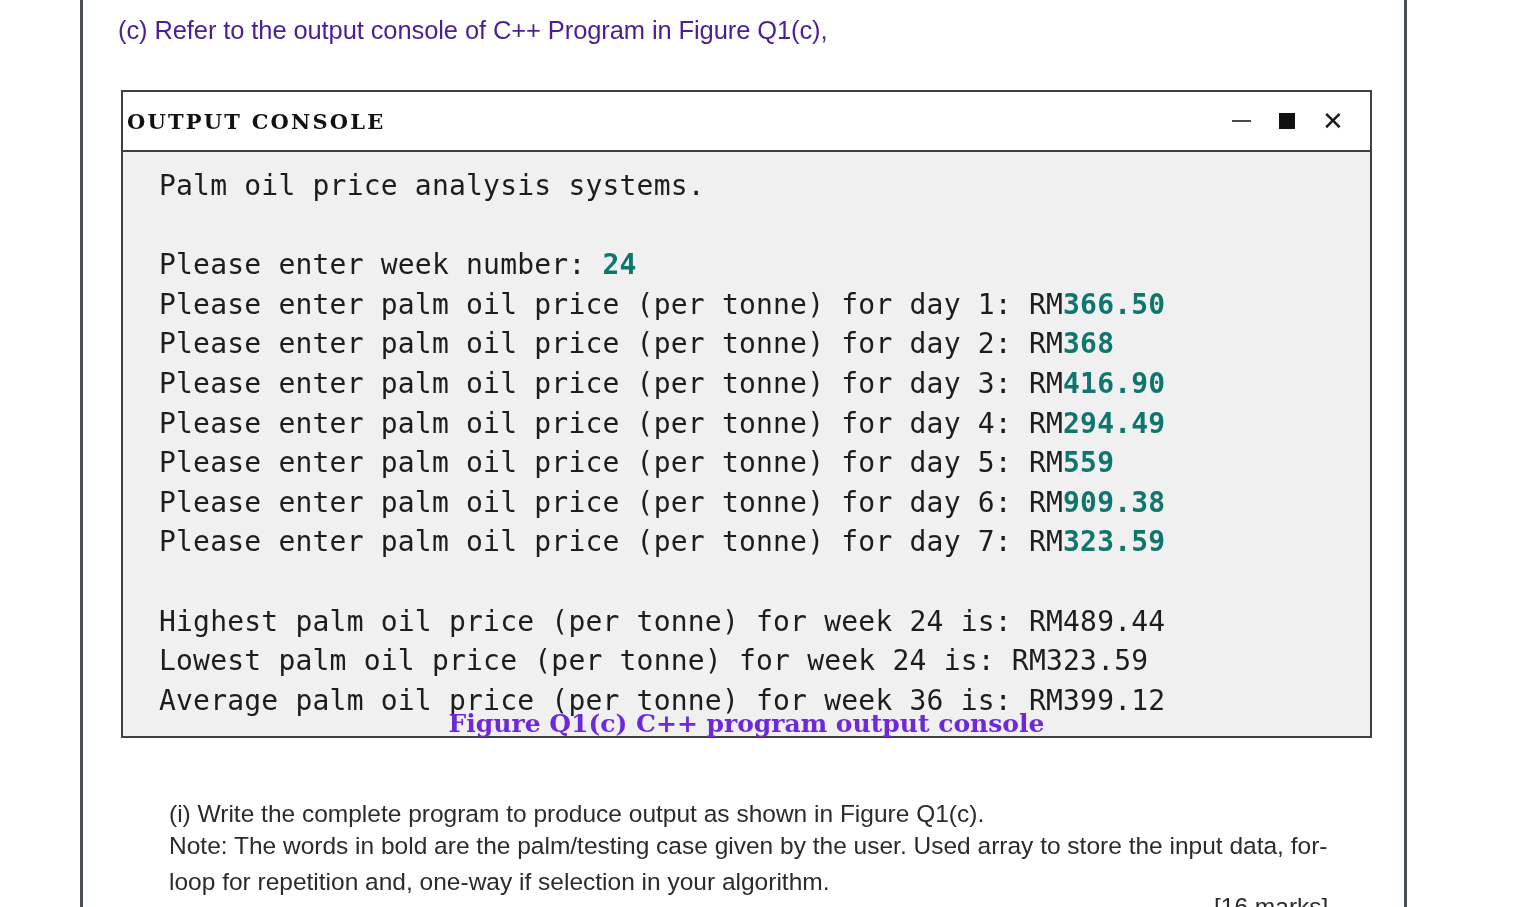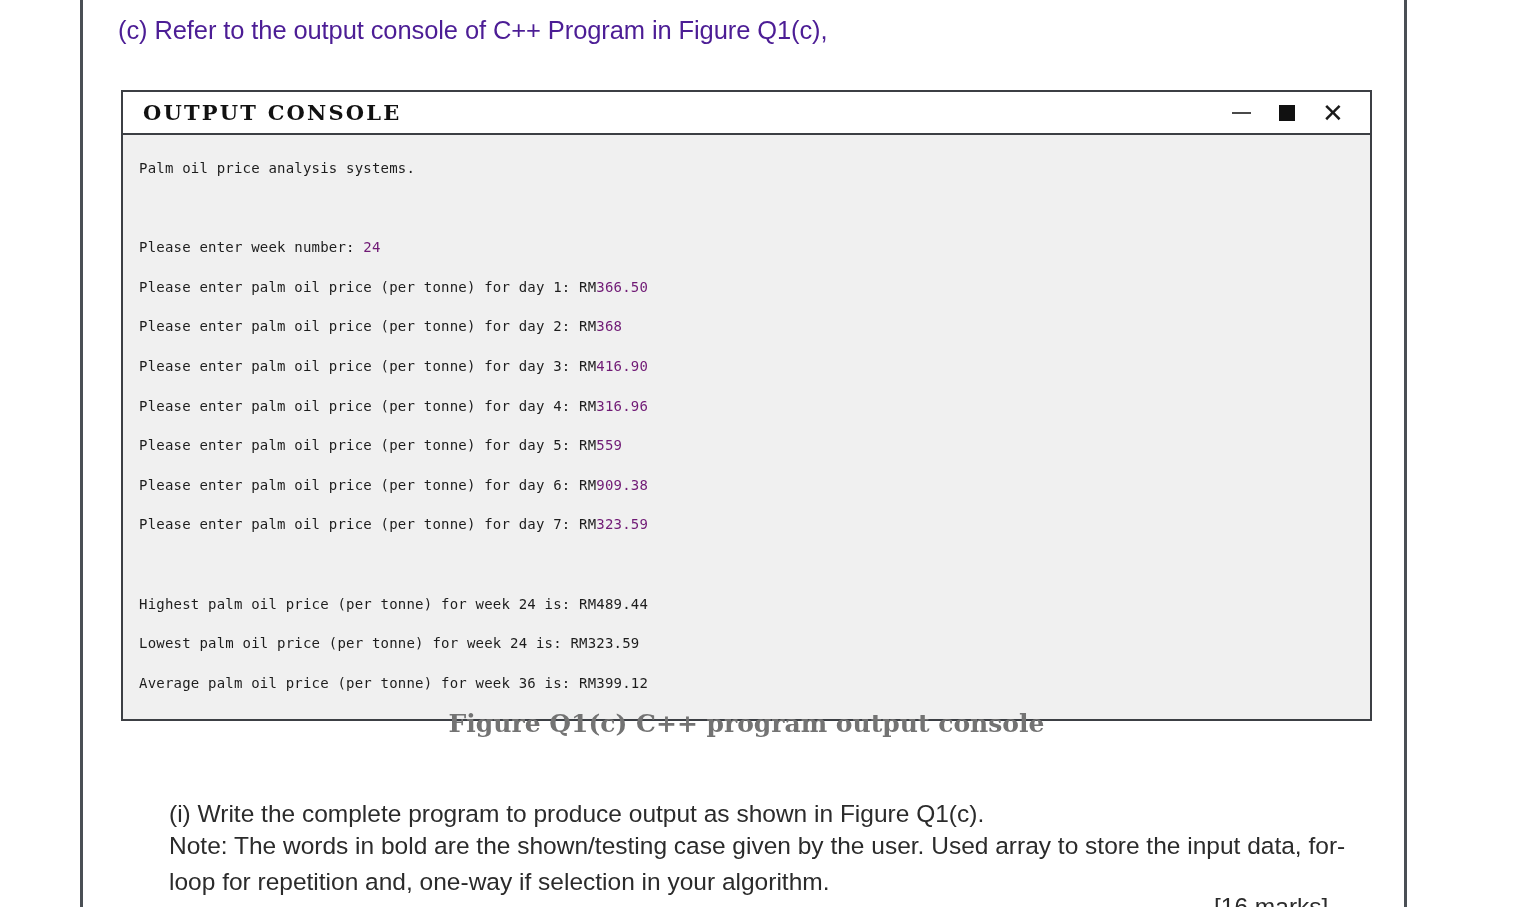--- a/index.html
+++ b/index.html
@@ -50,26 +50,26 @@
   .console-window {
     position: absolute;
     left: 37px;
     top: 90px;
     width: 1251px;
     border: 2px solid #3c3f44;
     background: #ffffff;
     box-sizing: border-box;
   }
   .console-titlebar {
-    height: 43px;
+    height: 60px;
     background: #ffffff;
     border-bottom: 2px solid #3c3f44;
     display: flex;
     align-items: center;
-    padding: 0 14px 0 20px;
+    padding: 0 14px 0 4px;
     box-sizing: border-box;
   }
   .console-title {
     font-family: "DejaVu Serif", "Liberation Serif", serif;
     font-weight: bold;
     font-size: 21px;
     letter-spacing: 2.2px;
     color: #111111;
     white-space: nowrap;
   }
@@ -105,41 +105,42 @@
   }
 
   .console-body {
     background: #f0f0f0;
     padding: 14px 0 16px 16px;
     min-height: 520px;
     box-sizing: border-box;
   }
   .console-line {
     font-family: "DejaVu Sans Mono", "Liberation Mono", monospace;
-    font-size: 14px;
+    font-size: 28px;
     line-height: 39.6px;
     color: #1d1d1d;
     letter-spacing: 0.2px;
     white-space: pre;
     height: 39.6px;
+    margin-left: 20px;
   }
   .console-line.blank { color: transparent; }
-  .console-line b { font-weight: normal; color: #701a75; }
+  .console-line b { font-weight: bold; color: #0f766e; }
 
   
   .figure-caption {
     position: absolute;
     left: 37px;
     width: 1251px;
     top: 709px;
     text-align: center;
     font-family: "DejaVu Serif", "Liberation Serif", serif;
     font-weight: bold;
     font-size: 25px;
-    color: #737373;
+    color: #6d28d9;
   }
 
   
   .sub-item {
     position: absolute;
     left: 85px;
     top: 800px;
     font-size: 24.5px;
     color: #2b2b2b;
     white-space: nowrap;
@@ -190,33 +191,33 @@
       </div>
     </div>
 
     <div class="console-body" id="console-body">
         <div class="console-line">Palm oil price analysis systems.</div>
         <div class="console-line blank">&nbsp;</div>
         <div class="console-line">Please enter week number: <b>24</b></div>
         <div class="console-line">Please enter palm oil price (per tonne) for day 1: RM<b>366.50</b></div>
         <div class="console-line">Please enter palm oil price (per tonne) for day 2: RM<b>368</b></div>
         <div class="console-line">Please enter palm oil price (per tonne) for day 3: RM<b>416.90</b></div>
-        <div class="console-line">Please enter palm oil price (per tonne) for day 4: RM<b>316.96</b></div>
+        <div class="console-line">Please enter palm oil price (per tonne) for day 4: RM<b>294.49</b></div>
         <div class="console-line">Please enter palm oil price (per tonne) for day 5: RM<b>559</b></div>
         <div class="console-line">Please enter palm oil price (per tonne) for day 6: RM<b>909.38</b></div>
         <div class="console-line">Please enter palm oil price (per tonne) for day 7: RM<b>323.59</b></div>
         <div class="console-line blank">&nbsp;</div>
         <div class="console-line">Highest palm oil price (per tonne) for week 24 is: RM489.44</div>
         <div class="console-line">Lowest palm oil price (per tonne) for week 24 is: RM323.59</div>
         <div class="console-line">Average palm oil price (per tonne) for week 36 is: RM399.12</div>
       </div>
 
   </div>
 
   <div class="figure-caption">Figure Q1(c) C++ program output console</div>
 
   <div class="sub-item">(i) Write the complete program to produce output as shown in Figure Q1(c).</div>
 
-  <div class="note-block">Note: The words in bold are the shown/testing case given by the user. Used array to store the input data, for-loop for repetition and, one-way if selection in your algorithm.</div>
+  <div class="note-block">Note: The words in bold are the palm/testing case given by the user. Used array to store the input data, for-loop for repetition and, one-way if selection in your algorithm.</div>
 
   <div class="marks">[16 marks]</div>
 
 </div>
 
 </body></html>

